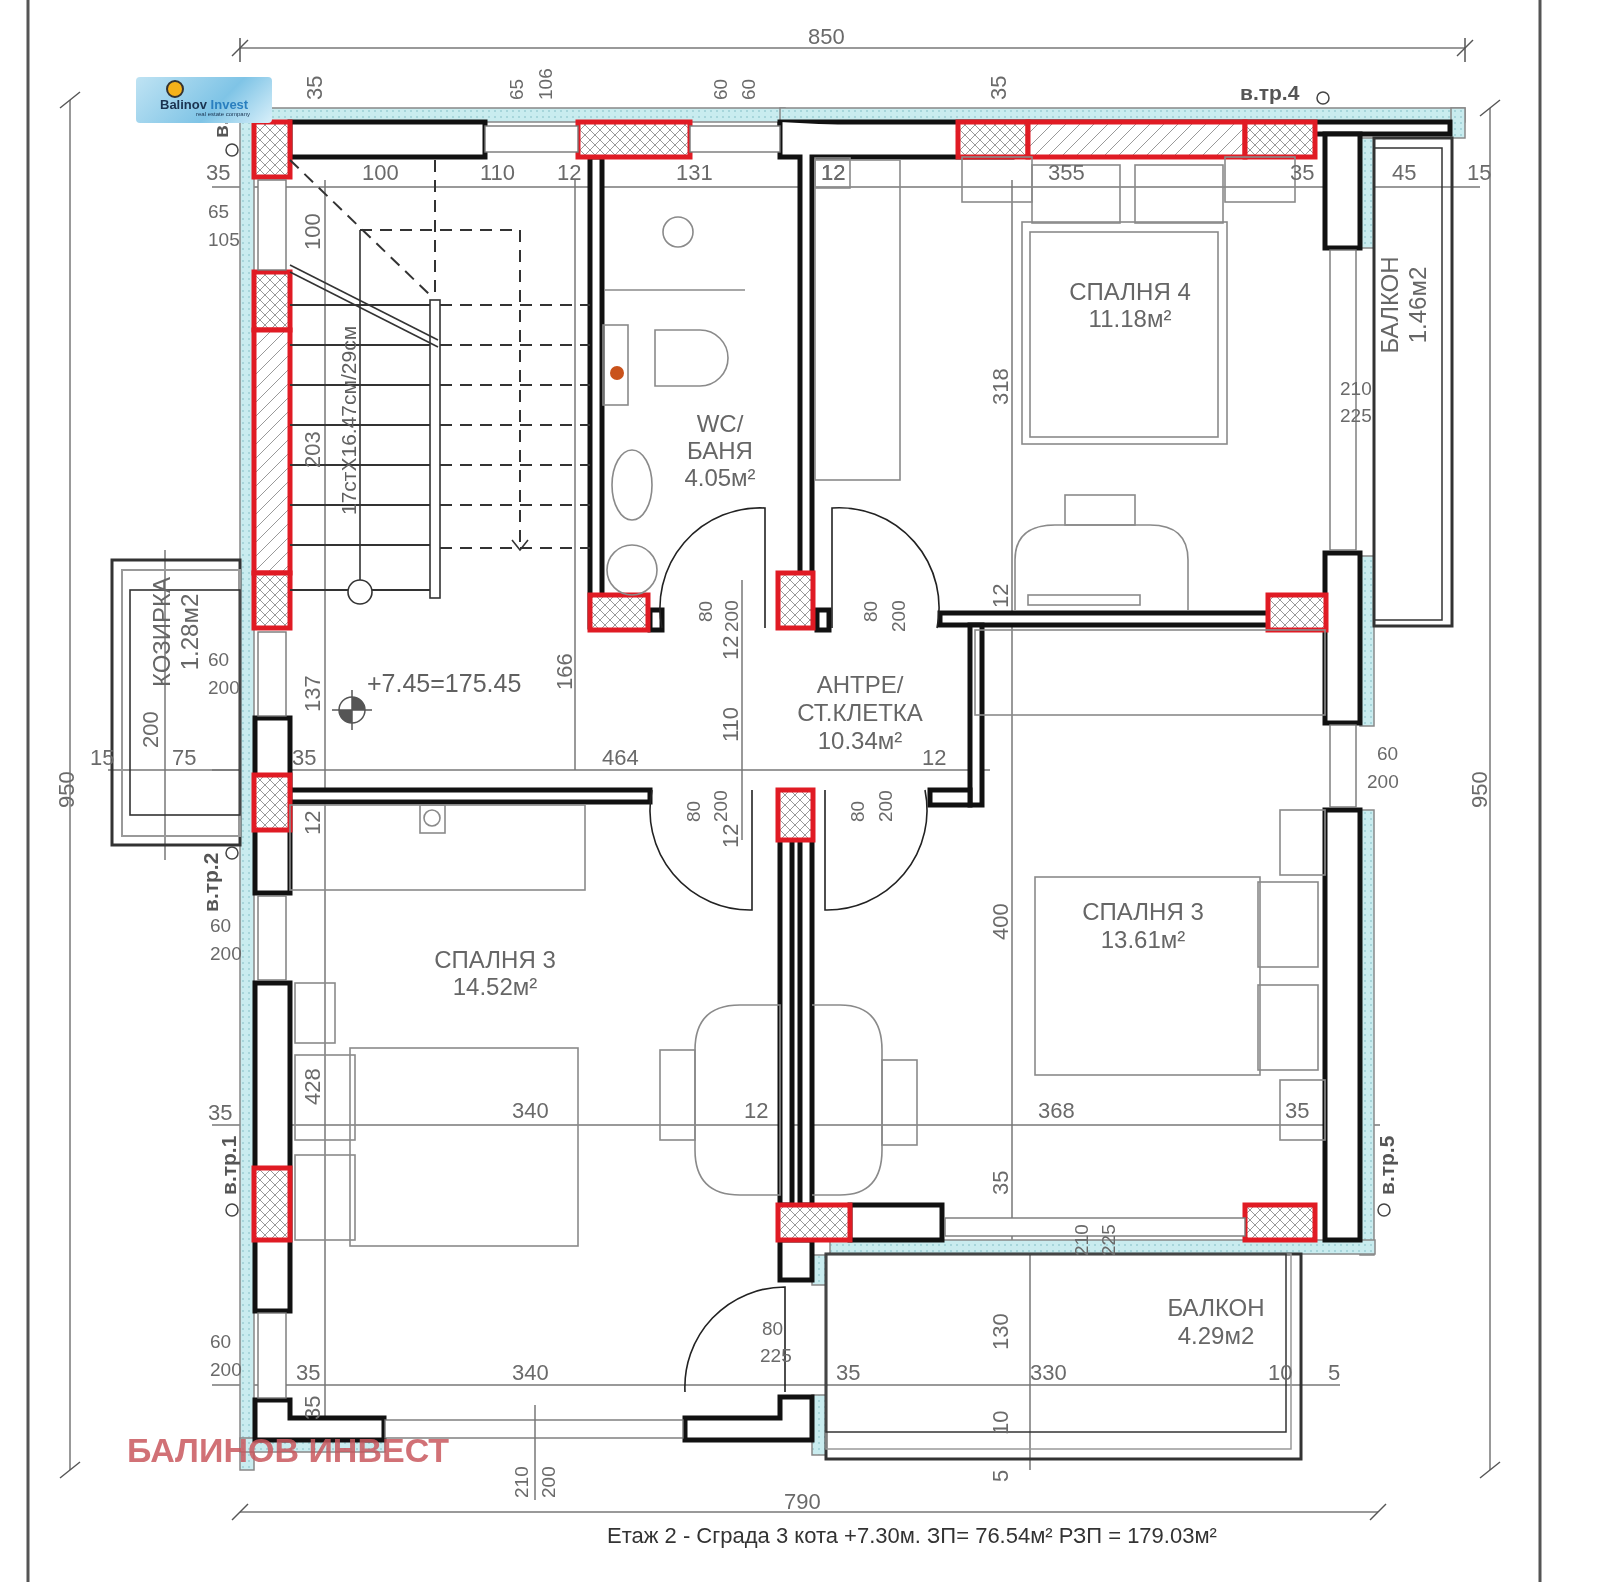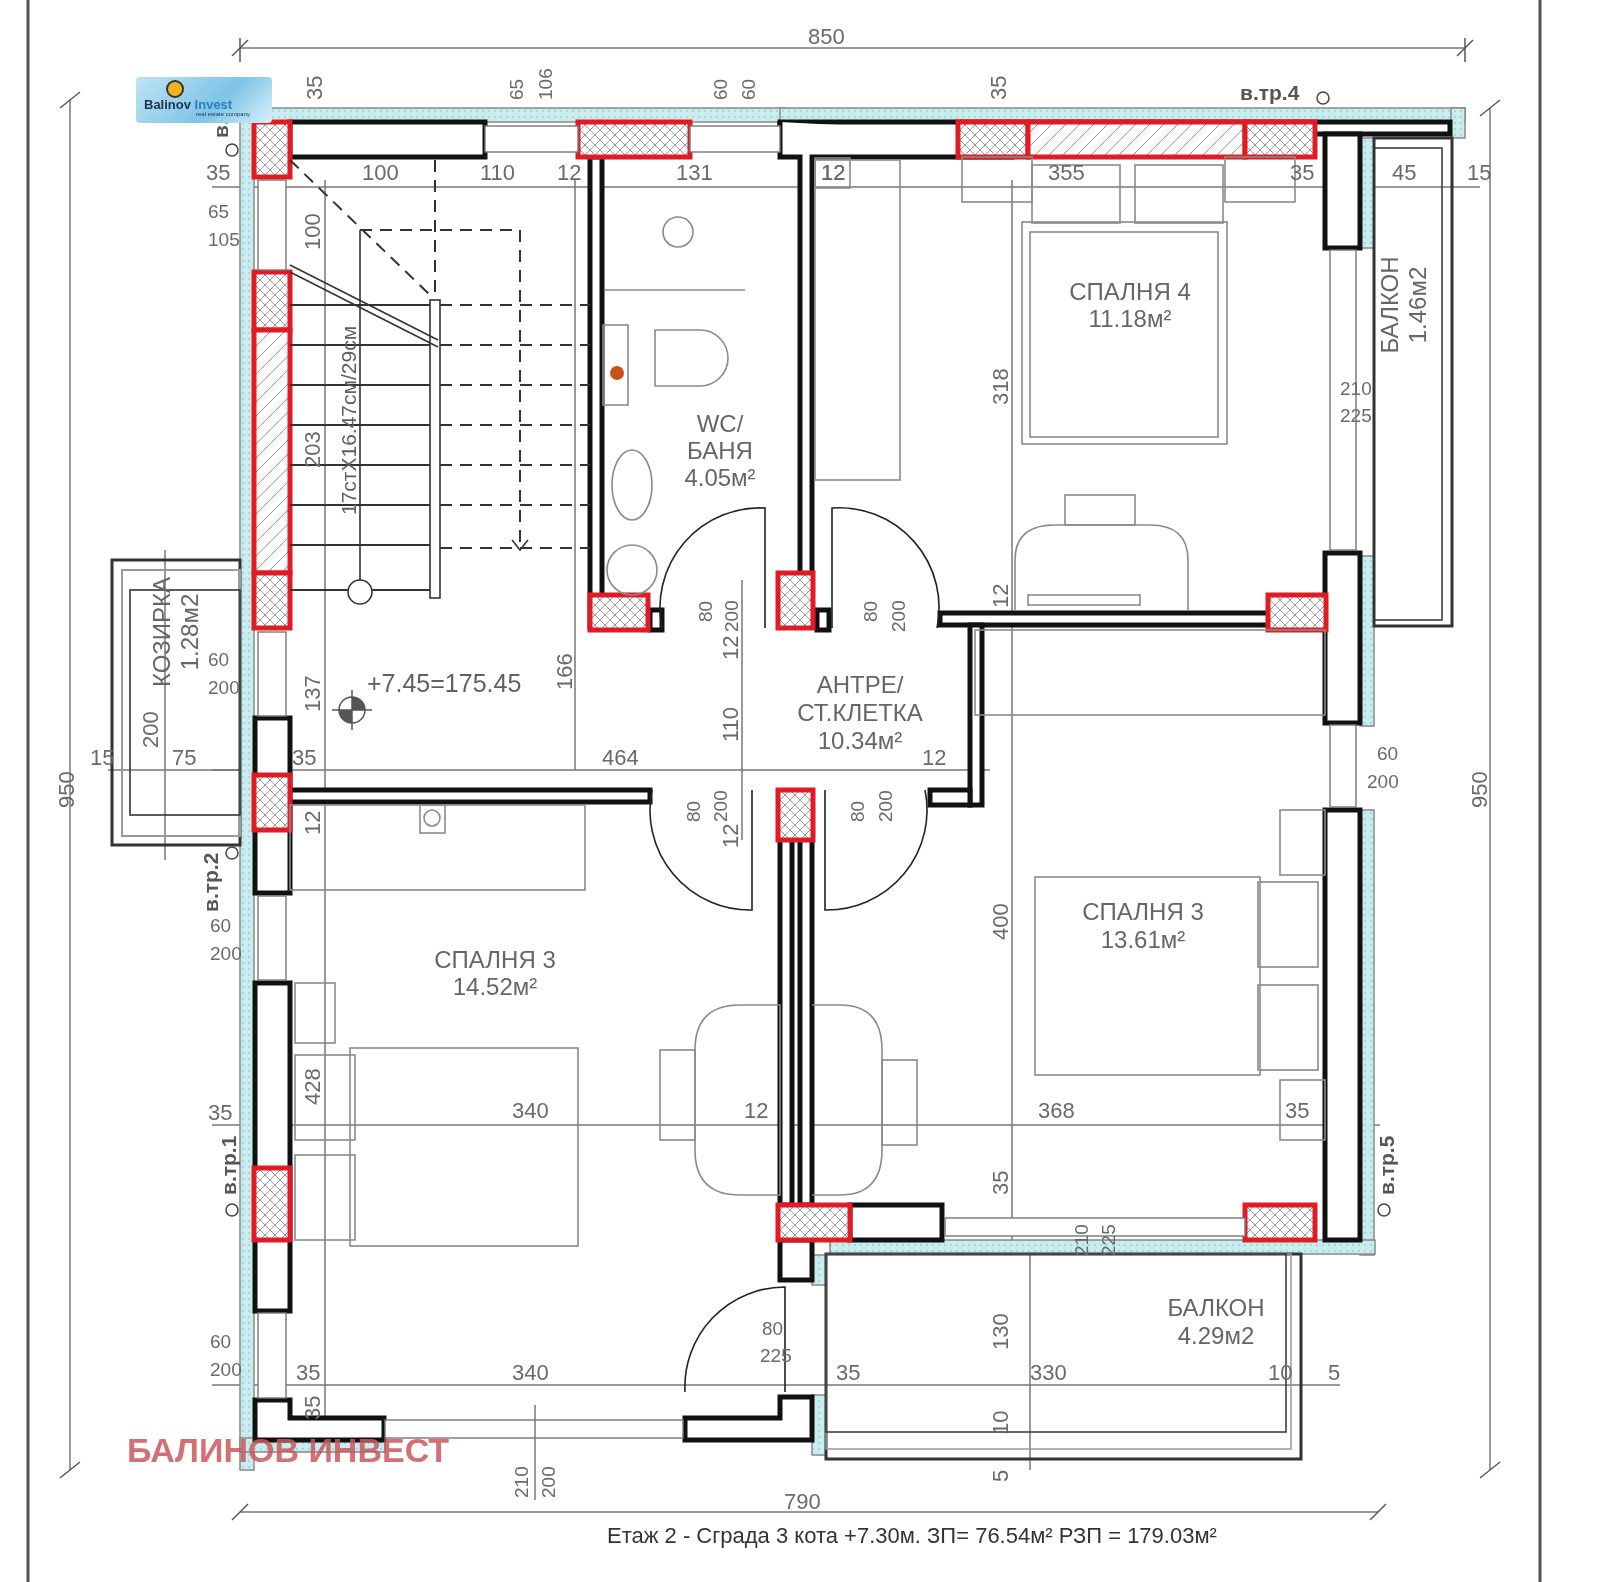--- a/index.html
+++ b/index.html
@@ -18,21 +18,21 @@
   .door { fill:none; stroke:#222; stroke-width:1.6; }
   .win { fill:#fff; stroke:#777; stroke-width:1.4; }
   .t { fill:#606060; font-family:"Liberation Sans", sans-serif; }
   .room { font-size:24px; text-anchor:middle; fill:#666; }
   .dimt { font-size:22px; fill:#6a6a6a; }
   .dims { font-size:19px; fill:#6a6a6a; }
   .bold { font-weight:bold; fill:#555; font-size:21px; }
   .foot { font-size:22px; fill:#333; }
   .wm { font-size:34px; font-weight:bold; fill:#c9595f; opacity:0.85; }
   .logo { position:absolute; left:136px; top:77px; width:136px; height:46px; background:linear-gradient(135deg,#bfe3f3,#7fc4e6 60%,#d9f0fa); border-radius:4px; }
-  .logo-text { position:absolute; left:0; top:20px; font-family:"Liberation Sans", sans-serif; font-weight:bold; font-size:13px; color:#1a3350;padding-left:8px; }
+  .logo-text { position:absolute; left:24px; top:20px; font-family:"Liberation Sans", sans-serif; font-weight:bold; font-size:13px; color:#1a3350; }
   .logo-text span { color:#2a7fbf; }
   .logo-sub { position:absolute; left:60px; top:34px; font-family:"Liberation Sans", sans-serif; font-size:6px; color:#1a3350; }
   .logo-icon { position:absolute; left:30px; top:3px; width:18px; height:18px; border-radius:50%; background:#f6b21a; border:2px solid #333; box-sizing:border-box; }
 </style>
 </head>
 <body>
 
 <svg id="plan" viewBox="0 0 1600 1582" xmlns="http://www.w3.org/2000/svg">
   <defs>
     <pattern id="xhatch" width="10" height="10" patternUnits="userSpaceOnUse">

